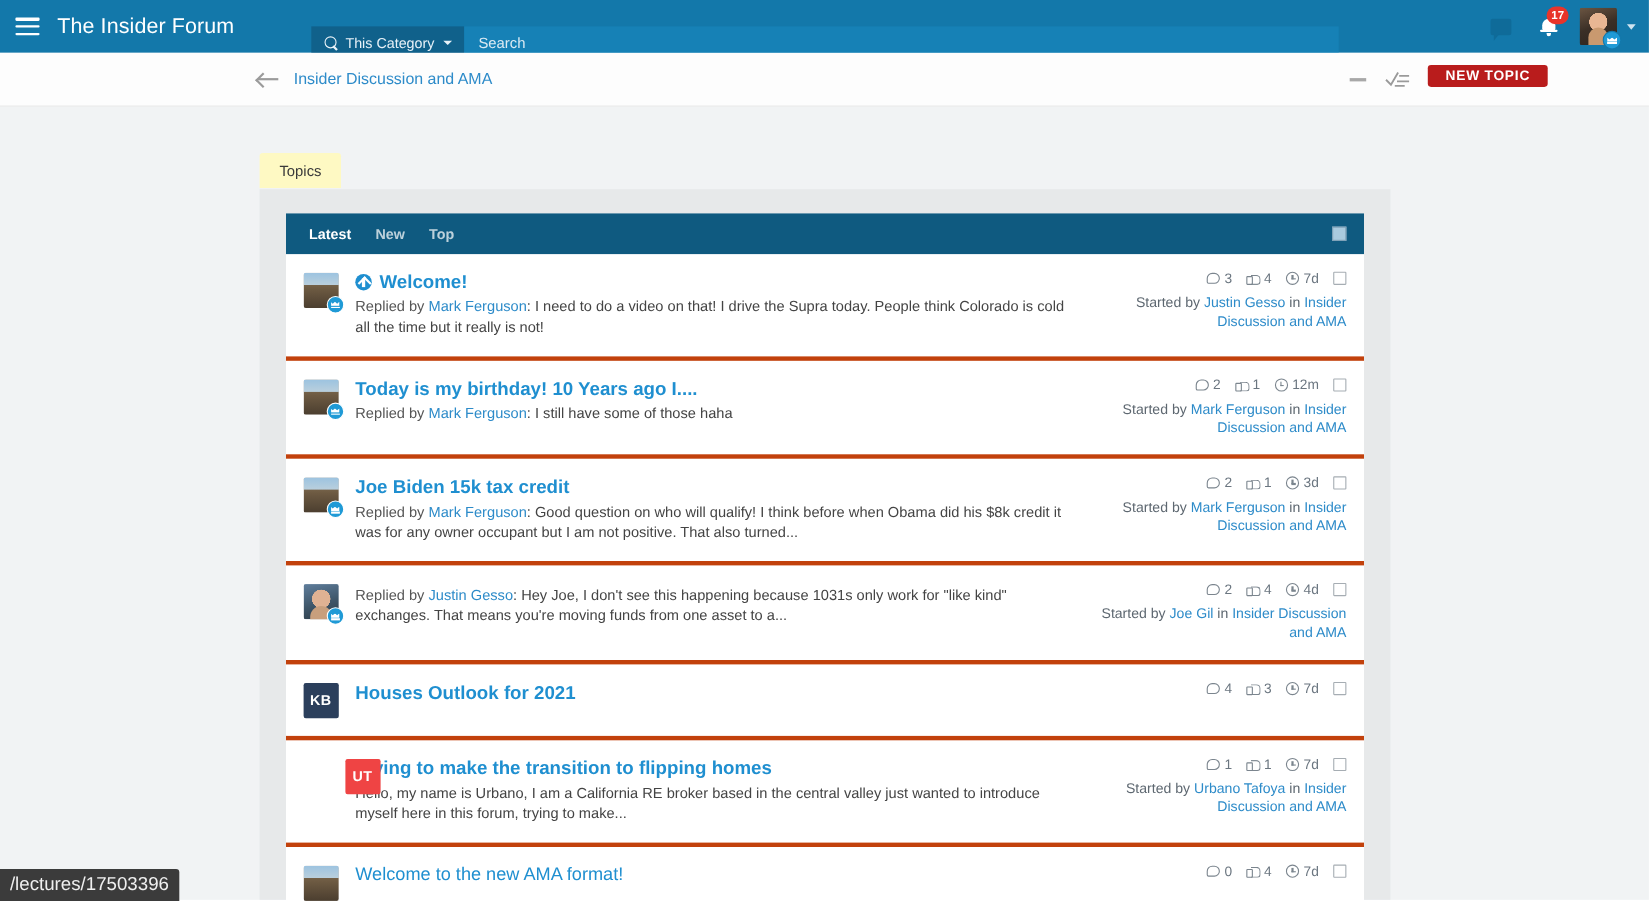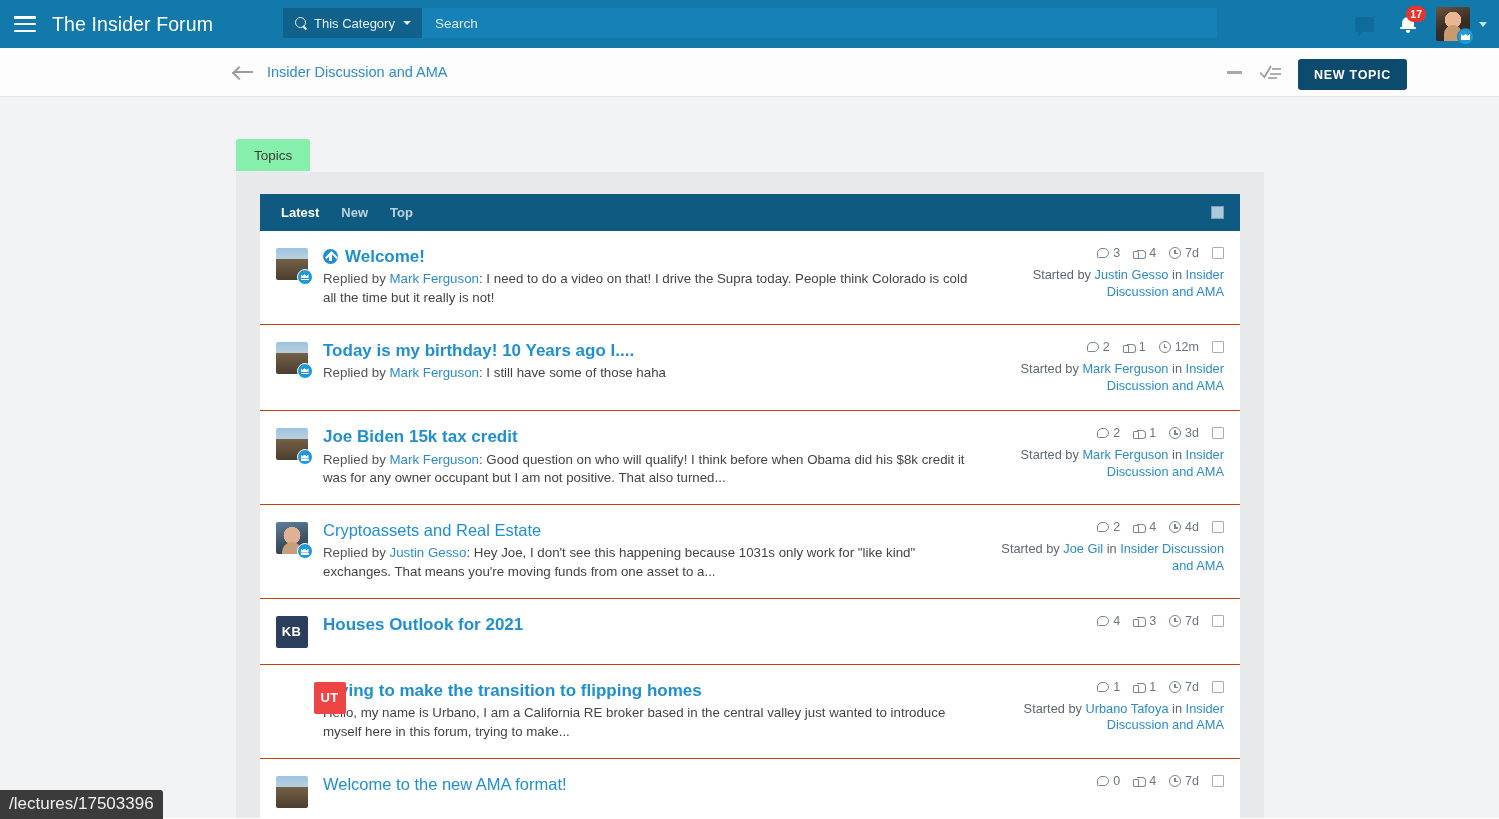--- a/index.html
+++ b/index.html
@@ -29,21 +29,21 @@
   .brand {
     color: #ffffff;
     font-size: 19.5px;
     font-weight: 400;
     letter-spacing: .1px;
     white-space: nowrap;
     cursor: pointer;
   }
   .searchwrap {
     position: absolute;
-    left: 283px; top: 8px;
+    left: 283px; top: 24px;
     height: 30px;
     display: flex;
     align-items: stretch;
     width: 934px;
   }
   .search-cat {
     background: #10618b;
     display: flex; align-items: center; gap: 7px;
     padding: 0 11px 0 12px;
     color: #e8f2f8;
@@ -209,28 +209,28 @@
     cursor: pointer;
   }
   .mini-dash i { display: block; width: 15px; height: 3.5px; background: #a8a8a8; }
   .check-list {
     width: 40px; height: 49px; display: flex; align-items: center; justify-content: center;
     cursor: pointer; position: relative;
   }
   .check-list svg { display: block; }
   .new-topic-btn {
     position: absolute; right: 92px; top: 11px;
-    background: #0c4a6e;
+    background: #b91c1c;
     color: #fff;
     border: none;
     font-family: "Liberation Sans", sans-serif;
     font-size: 12.5px; font-weight: bold;
     letter-spacing: .7px;
     padding: 0 16px;
-    height: 31px;
+    height: 20px;
     border-radius: 3px;
     cursor: pointer;
   }
 
   
   .page {
     background: #f1f3f4;
     height: 721px;
     position: relative;
   }
@@ -239,21 +239,21 @@
     display: flex; align-items: flex-end;
   }
   .tab {
     background: #e7e9ea;
     color: #3a3a3a;
     font-size: 13.5px;
     padding: 9px 18px 8px;
     border-radius: 3px 3px 0 0;
     cursor: pointer;
   }
-  .tab.active { background: #86efac; }
+  .tab.active { background: #fef9c3; }
 
   .panel {
     position: absolute;
     left: 236px; top: 75px;
     width: 1028px;
     background: #e7e9ea;
     height: 646px;
   }
   .list-card {
     position: absolute; left: 24px; top: 22px;
@@ -279,21 +279,21 @@
   .head-check {
     position: absolute; right: 16px; top: 12px;
     width: 13px; height: 13px;
     background: #a9cade;
     border: 1px solid #7d9fb5;
     cursor: pointer;
   }
 
   .topic-row {
     display: flex;
-    border-bottom: 1px solid #c2410c;
+    border-bottom: 4px solid #c2410c;
     padding: 15px 0 16px;
     position: relative;
   }
   .topic-row:last-child { border-bottom: none; }
   .t-avatar-cell { width: 63px; flex: none; display: flex; justify-content: center; padding-top: 2px; }
   .t-avatar {
     width: 32px; height: 32px; border-radius: 2px;
     position: relative; flex: none;
     overflow: visible;
   }
@@ -609,23 +609,20 @@
           <div class="topic-row">
             <div class="t-avatar-cell">
               <div class="t-avatar">
                 <div class="ph photoB"></div>
                 <div class="t-crown">
                   <span class="cr"></span>
                 </div>
               </div>
             </div>
             <div class="t-main">
-              <div class="t-title-line">
-                <span class="t-title read">Cryptoassets and Real Estate</span>
-              </div>
               <div class="t-excerpt"><span class="lead">Replied by </span><a>Justin Gesso</a>: Hey Joe, I don't see this happening because 1031s only work for "like kind" exchanges. That means you're moving funds from one asset to a...</div>
             </div>
             <div class="t-meta">
               <div class="t-stats">
                 <span class="stat">
                   <span class="ic-comment"></span>
                   <span>2</span>
                 </span>
                 <span class="stat">
                   <span class="ic-like"></span>

